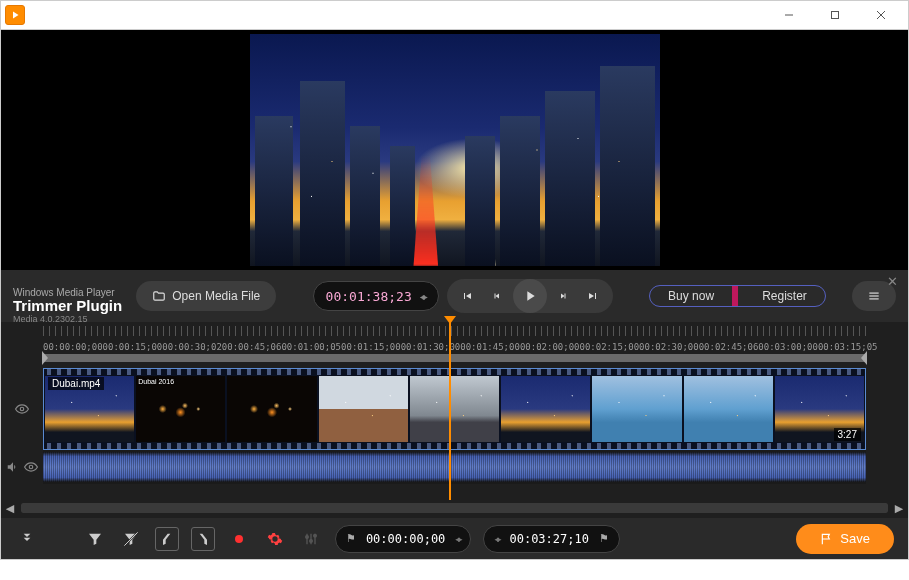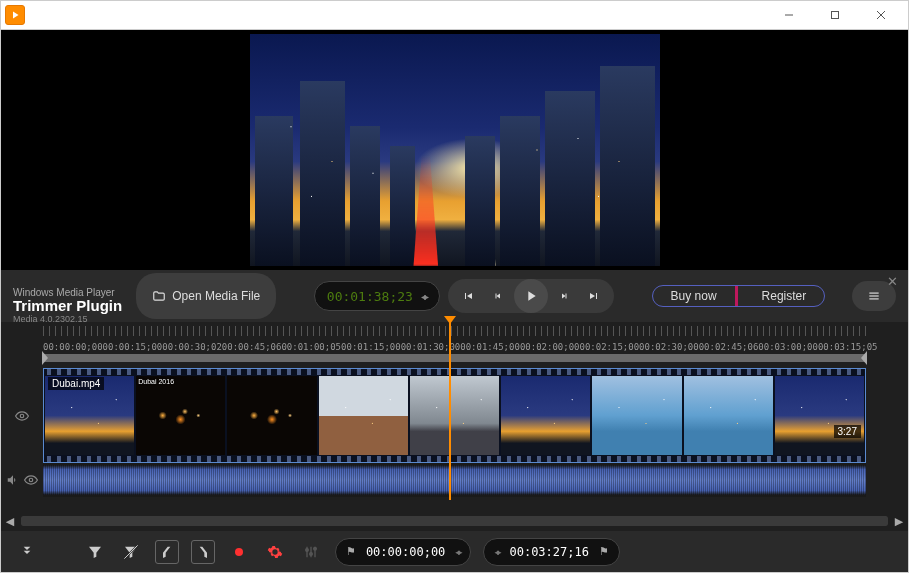--- a/index.html
+++ b/index.html
@@ -23,63 +23,63 @@
 .lights { position:absolute; inset:0; background-image: radial-gradient(1px 1px at 10% 40%, #fff,transparent),radial-gradient(1px 1px at 20% 55%, #ffd080,transparent),radial-gradient(1px 1px at 30% 60%, #fff,transparent),radial-gradient(1px 1px at 70% 50%, #ffe0a0,transparent),radial-gradient(1px 1px at 80% 45%, #fff,transparent),radial-gradient(1px 1px at 90% 55%, #ffd080,transparent),radial-gradient(1px 1px at 15% 70%, #fff,transparent),radial-gradient(1px 1px at 85% 70%, #fff,transparent); }
 .hw-red{position:absolute;left:38%;bottom:0;width:10%;height:48%;background:linear-gradient(to top,#ff3020,transparent);clip-path:polygon(20% 100%,80% 100%,60% 0,40% 0);filter:blur(1px);}
 .hw-white{position:absolute;right:38%;bottom:0;width:10%;height:48%;background:linear-gradient(to top,#fff0c0,transparent);clip-path:polygon(20% 100%,80% 100%,60% 0,40% 0);filter:blur(1px);}
 
 
 .toolbar { height: 52px; background: #2a2a2a; display: flex; align-items: center; padding: 0 12px; gap: 8px; border-left:1px solid #ccc; border-right:1px solid #ccc; position:relative; }
 .title-block { line-height: 1.1; margin-right: 6px; margin-top: 20px; }
 .title-sub { color: #aaa; font-size: 10px; }
 .title-main { color: #fff; font-size: 15px; font-weight: 600; }
 .title-ver { color: #888; font-size: 9px; }
-.pill-btn { background: #3d3d3d; border: none; border-radius: 20px; height: 46px; padding: 0 16px; color: #ddd; font-size: 12px; display: flex; align-items: center; gap: 6px; cursor: pointer; }
+.pill-btn { background: #3d3d3d; border: none; border-radius: 20px; height: 30px; padding: 0 16px; color: #ddd; font-size: 12px; display: flex; align-items: center; gap: 6px; cursor: pointer; }
 .timecode-pill { background: #111; border:1px solid #444; border-radius: 20px; height: 30px; padding: 0 12px; display: flex; align-items: center; gap: 8px; }
-.timecode-pill span:first-child { color: #4d7c0f; font-size: 13px; font-family: "Consolas", monospace; }
+.timecode-pill span:first-child { color: #f9a8d4; font-size: 13px; font-family: "Consolas", monospace; }
 .tc-adj { color:#888; font-size:10px; letter-spacing:-2px; }
 .playback-group { background: #3a3a3a; border-radius: 20px; height: 34px; display: flex; align-items: center; padding: 0 6px; gap: 2px; }
 .play-btn { width: 28px; height: 28px; border-radius: 50%; background: transparent; border: none; color: #ddd; display: flex; align-items: center; justify-content: center; cursor: pointer; }
 .play-btn.main { width: 34px; height: 34px; background: #4a4a4a; }
 .link-group { border: 1px solid #5560c0; border-radius: 20px; height: 22px; display: flex; overflow: hidden; }
 .link-btn { background: transparent; border: none; color: #ddd; font-size: 12px; padding: 0 18px; cursor: pointer; }
-.link-btn + .link-btn { border-left: 3px solid #be185d; padding-left: 24px; }
+.link-btn + .link-btn { border-left: 6px solid #be185d; padding-left: 24px; }
 .menu-pill { background: #3d3d3d; border-radius: 20px; width: 44px; height: 30px; display:flex;align-items:center;justify-content:center;color:#ddd;cursor:pointer; }
 .close-x { position:absolute; right:10px; top:4px; color:#888; font-size:13px; cursor:pointer; }
 
 
 .timeline-area { background: #1f1f1f; border-left:1px solid #ccc; border-right:1px solid #ccc; position:relative; }
 .playhead { position:absolute; left:448px; top:0; width:2px; height:178px; background:#ff8c00; z-index:5; }
 .playhead::before { content:''; position:absolute; top:-6px; left:-5px; border-left:6px solid transparent; border-right:6px solid transparent; border-top:8px solid #ff8c00; }
 .ruler { height: 32px; display:flex; align-items:flex-end; padding: 0 42px 2px 42px; position:relative; }
 .ruler-ticks { position:absolute; top:4px; left:42px; right:42px; height:10px; background: repeating-linear-gradient(to right,#555 0,#555 1px,transparent 1px,transparent 6px); }
 .ruler-labels { display:flex; width:100%; justify-content:space-between; }
 .ruler-labels span { color:#999; font-size:9px; font-family:monospace; }
 .trim-bar { height:8px; margin: 0 42px; background:#333; position:relative; border-radius:2px; }
 .trim-range { position:absolute; left:0; right:0; top:0; bottom:0; background:#6a6a6a; }
 .trim-handle { position:absolute; top:-3px; width:0; height:0; }
 .trim-handle.left { left:-1px; border-left:6px solid #aaa; border-top:7px solid transparent; border-bottom:7px solid transparent;}
 .trim-handle.right { right:-1px; border-right:6px solid #aaa; border-top:7px solid transparent; border-bottom:7px solid transparent;}
 
 .track-row { display:flex; align-items:stretch; }
 .track-gutter { width:42px; display:flex; flex-direction:column; align-items:center; justify-content:center; gap:6px; color:#888; }
 .track-gutter svg { width:14px; height:14px; }
-.video-track { height: 95px; }
+.video-track { height: 82px; }
 .video-strip { flex:1; margin-right:42px; border:1px solid #5a8ad0; background:#0a1020; position:relative; display:flex; overflow:hidden; }
 .film-perf { position:absolute; left:0; right:0; height:6px; background: repeating-linear-gradient(to right,#0a1020 0,#0a1020 3px,#4a5a80 3px,#4a5a80 7px,#0a1020 7px,#0a1020 10px); }
 .film-perf.top{top:0;} .film-perf.bot{bottom:0;}
 .thumb { flex:1; margin:7px 1px; background:#203050; position:relative; overflow:hidden; }
 .thumb::after{content:'';position:absolute;inset:0;background-image:radial-gradient(1px 1px at 30% 40%,#fff,transparent),radial-gradient(1px 1px at 60% 60%,#ffd080,transparent),radial-gradient(1px 1px at 80% 30%,#fff,transparent);}
 .t-city{background:linear-gradient(to bottom,#1a2a70 0%,#2a3a80 50%,#e8a030 70%,#101520 85%);}
 .t-bokeh{background:#0a0604;} .t-bokeh::after{background-image:radial-gradient(4px 4px at 30% 50%,#ffb040,transparent),radial-gradient(3px 3px at 55% 45%,#ffc060,transparent),radial-gradient(5px 5px at 50% 55%,#ff9020,transparent),radial-gradient(2px 2px at 70% 50%,#ffd080,transparent);}
 .t-flags{background:linear-gradient(to bottom,#d0d8e0 0%,#d0d8e0 50%,#906040 50%);}
 .t-street{background:linear-gradient(to bottom,#c0c8d0 0%,#808890 60%,#404048 70%);}
 .t-foun{background:linear-gradient(to bottom,#a0c0e0 0%,#60a0d0 50%,#4080b0 70%);}
 .clip-label { position:absolute; top:8px; left:4px; background:rgba(0,0,0,.7); color:#fff; font-size:10px; padding:1px 4px; z-index:2; }
-.clip-dur { position:absolute; bottom:24px; right:4px; background:rgba(0,0,0,.7); color:#fff; font-size:10px; padding:1px 4px; z-index:2; }
+.clip-dur { position:absolute; bottom:8px; right:4px; background:rgba(0,0,0,.7); color:#fff; font-size:10px; padding:1px 4px; z-index:2; }
 .thumb .ov{position:absolute;top:2px;left:2px;color:#fff;font-size:7px;text-shadow:0 0 2px #000;}
 
 .audio-track { height: 34px; }
 .audio-strip { flex:1; margin-right:42px; background:#1a1a1a; position:relative; overflow:hidden; }
 .wave { position:absolute; inset:2px 0; background: linear-gradient(to bottom, transparent 0%, #5070d0 15%, #7090e8 50%, #5070d0 85%, transparent 100%); opacity:.85; }
 .wave::after{content:'';position:absolute;inset:0;background:repeating-linear-gradient(to right,rgba(0,0,0,.3) 0,rgba(0,0,0,.3) 1px,transparent 1px,transparent 2px);}
 
 .hscroll-row { height:20px; display:flex; align-items:center; background:#1f1f1f; border-left:1px solid #ccc;border-right:1px solid #ccc; }
 .hscroll-btn { width:18px; height:18px; color:#aaa; display:flex;align-items:center;justify-content:center; font-size:11px; cursor:pointer;}
 .hscroll-track { flex:1; height:10px; background:#0f0f0f; border-radius:2px; margin:0 2px; position:relative;}
@@ -335,17 +335,23 @@
       </svg>
     </div>
 
   <div class="range-pill">
     <span class="rp-btn">⚑</span>
     <span class="rp-time">00:00:00;00</span>
     <span class="rp-adj">◂▸</span>
   </div>
   <div class="range-pill">
     <span class="rp-adj">◂▸</span>
-    <span class="rp-time">00:03:27;16</span>
+    <span class="rp-time">00:03:27;10</span>
     <span class="rp-btn">⚑</span>
   </div>
   <div style="flex:1"></div>
+  <button class="save-btn">
+    <svg width="14" height="14" viewBox="0 0 24 24" fill="none" stroke="currentColor" stroke-width="2">
+        <path d="M4 21V4h12l-2 4 2 4H4"></path>
+      </svg>
+    <span>Save</span>
+  </button>
 </div>
 
 </body></html>

